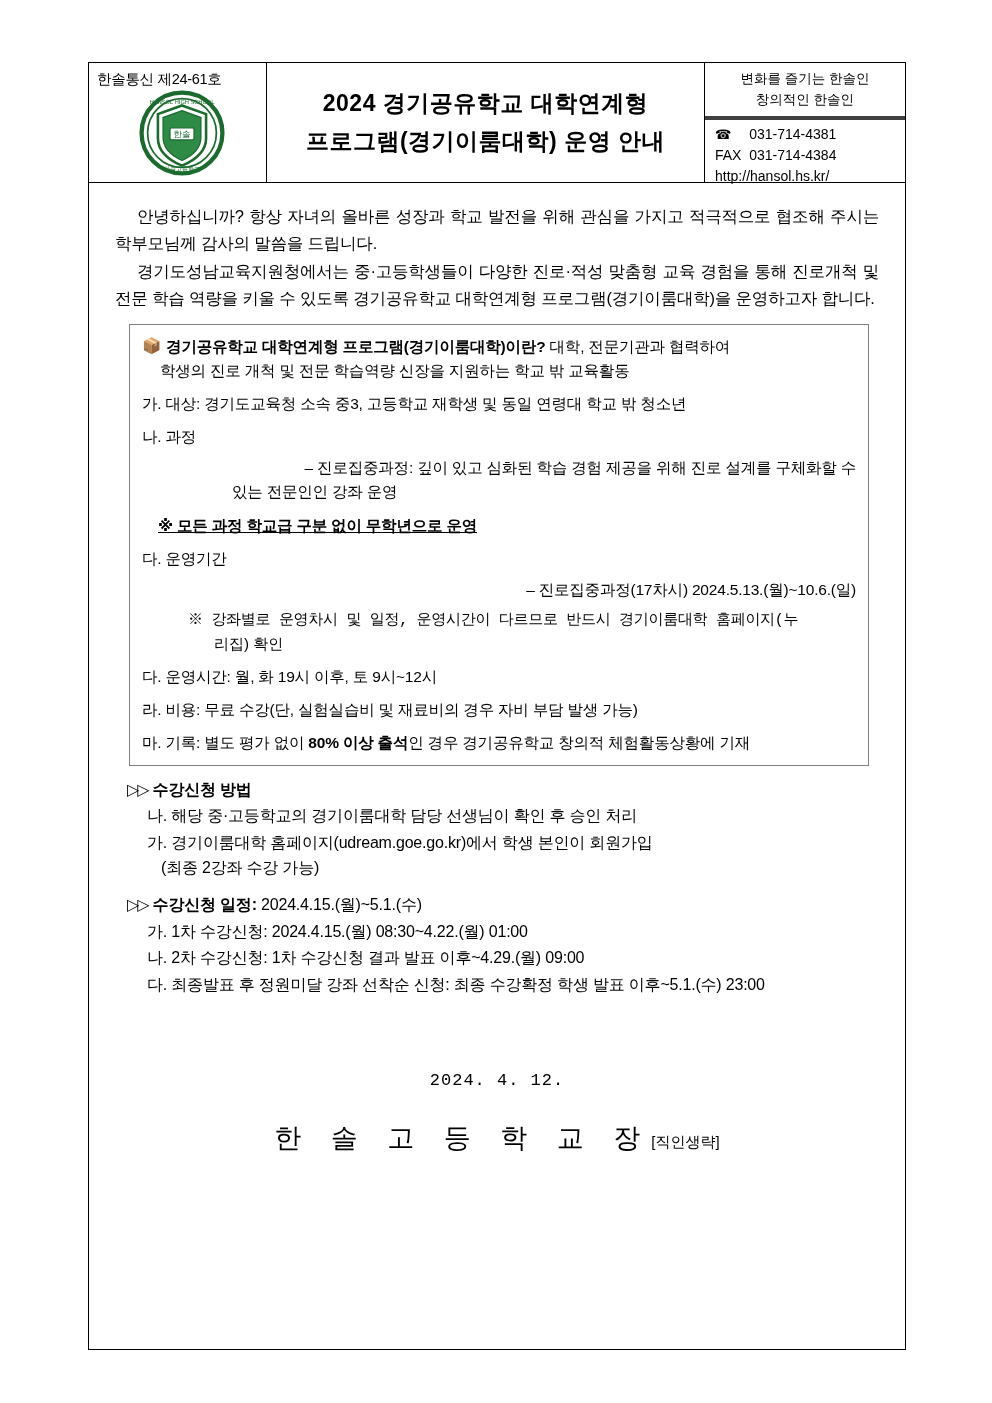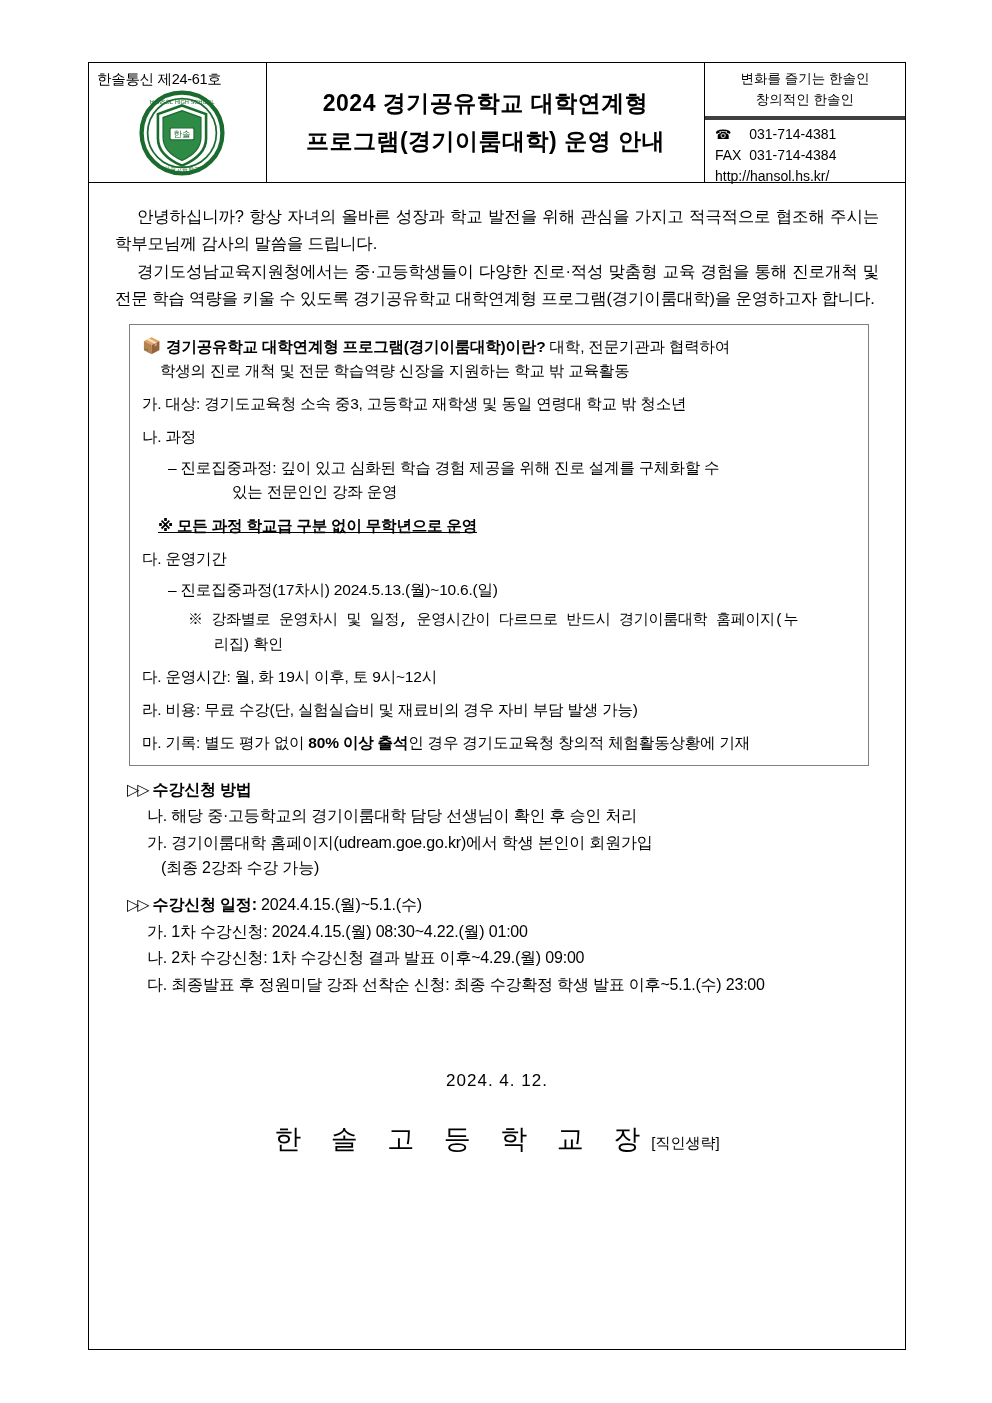--- a/index.html
+++ b/index.html
@@ -124,20 +124,21 @@
   }
   .item {
     margin-top: 9px;
     letter-spacing: -0.2px;
   }
   .item-label { margin-right: 4px; }
   .sub {
     margin-top: 7px;
     margin-left: 26px;
     letter-spacing: -0.2px;
+    text-align: right;
   }
   .sub-cont {
     margin-left: 90px;
     letter-spacing: -0.2px;
   }
   .note {
     margin-top: 10px;
     margin-left: 16px;
     font-weight: 700;
     text-decoration: underline;
@@ -174,20 +175,21 @@
   .sec-item-cont {
     margin-left: 34px;
     letter-spacing: -0.2px;
   }
   
   .date-line {
     text-align: center;
     font-size: 17px;
     margin-top: 74px;
     letter-spacing: 1px;
+    font-family: Liberation Mono, monospace;
   }
   .sign-line {
     text-align: center;
     margin-top: 30px;
     font-size: 27px;
     letter-spacing: 11px;
   }
   .sign-suffix {
     font-size: 15px;
     letter-spacing: 0px;
@@ -276,21 +278,21 @@
 
       <div class="item">
         <span class="item-label">다.</span><span>운영시간: 월, 화 19시 이후, 토 9시~12시</span>
       </div>
 
       <div class="item">
         <span class="item-label">라.</span><span>비용: 무료 수강(단, 실험실습비 및 재료비의 경우 자비 부담 발생 가능)</span>
       </div>
 
       <div class="item rec-line">
-        <span class="item-label">마.</span><span>기록: 별도 평가 없이 </span><b>80% 이상 출석</b><span>인 경우 경기도교육청 창의적 체험활동상황에 기재</span>
+        <span class="item-label">마.</span><span>기록: 별도 평가 없이 </span><b>80% 이상 출석</b><span>인 경우 경기공유학교 창의적 체험활동상황에 기재</span>
       </div>
     </div>
 
     <div class="sec">
       <div class="sec-title">
         <span class="arrow">▷▷</span><span>수강신청 방법</span>
       </div>
       <div class="sec-item">
         <span>나.</span>&nbsp;<span>해당 중·고등학교의 경기이룸대학 담당 선생님이 확인 후 승인 처리</span>
       </div>

